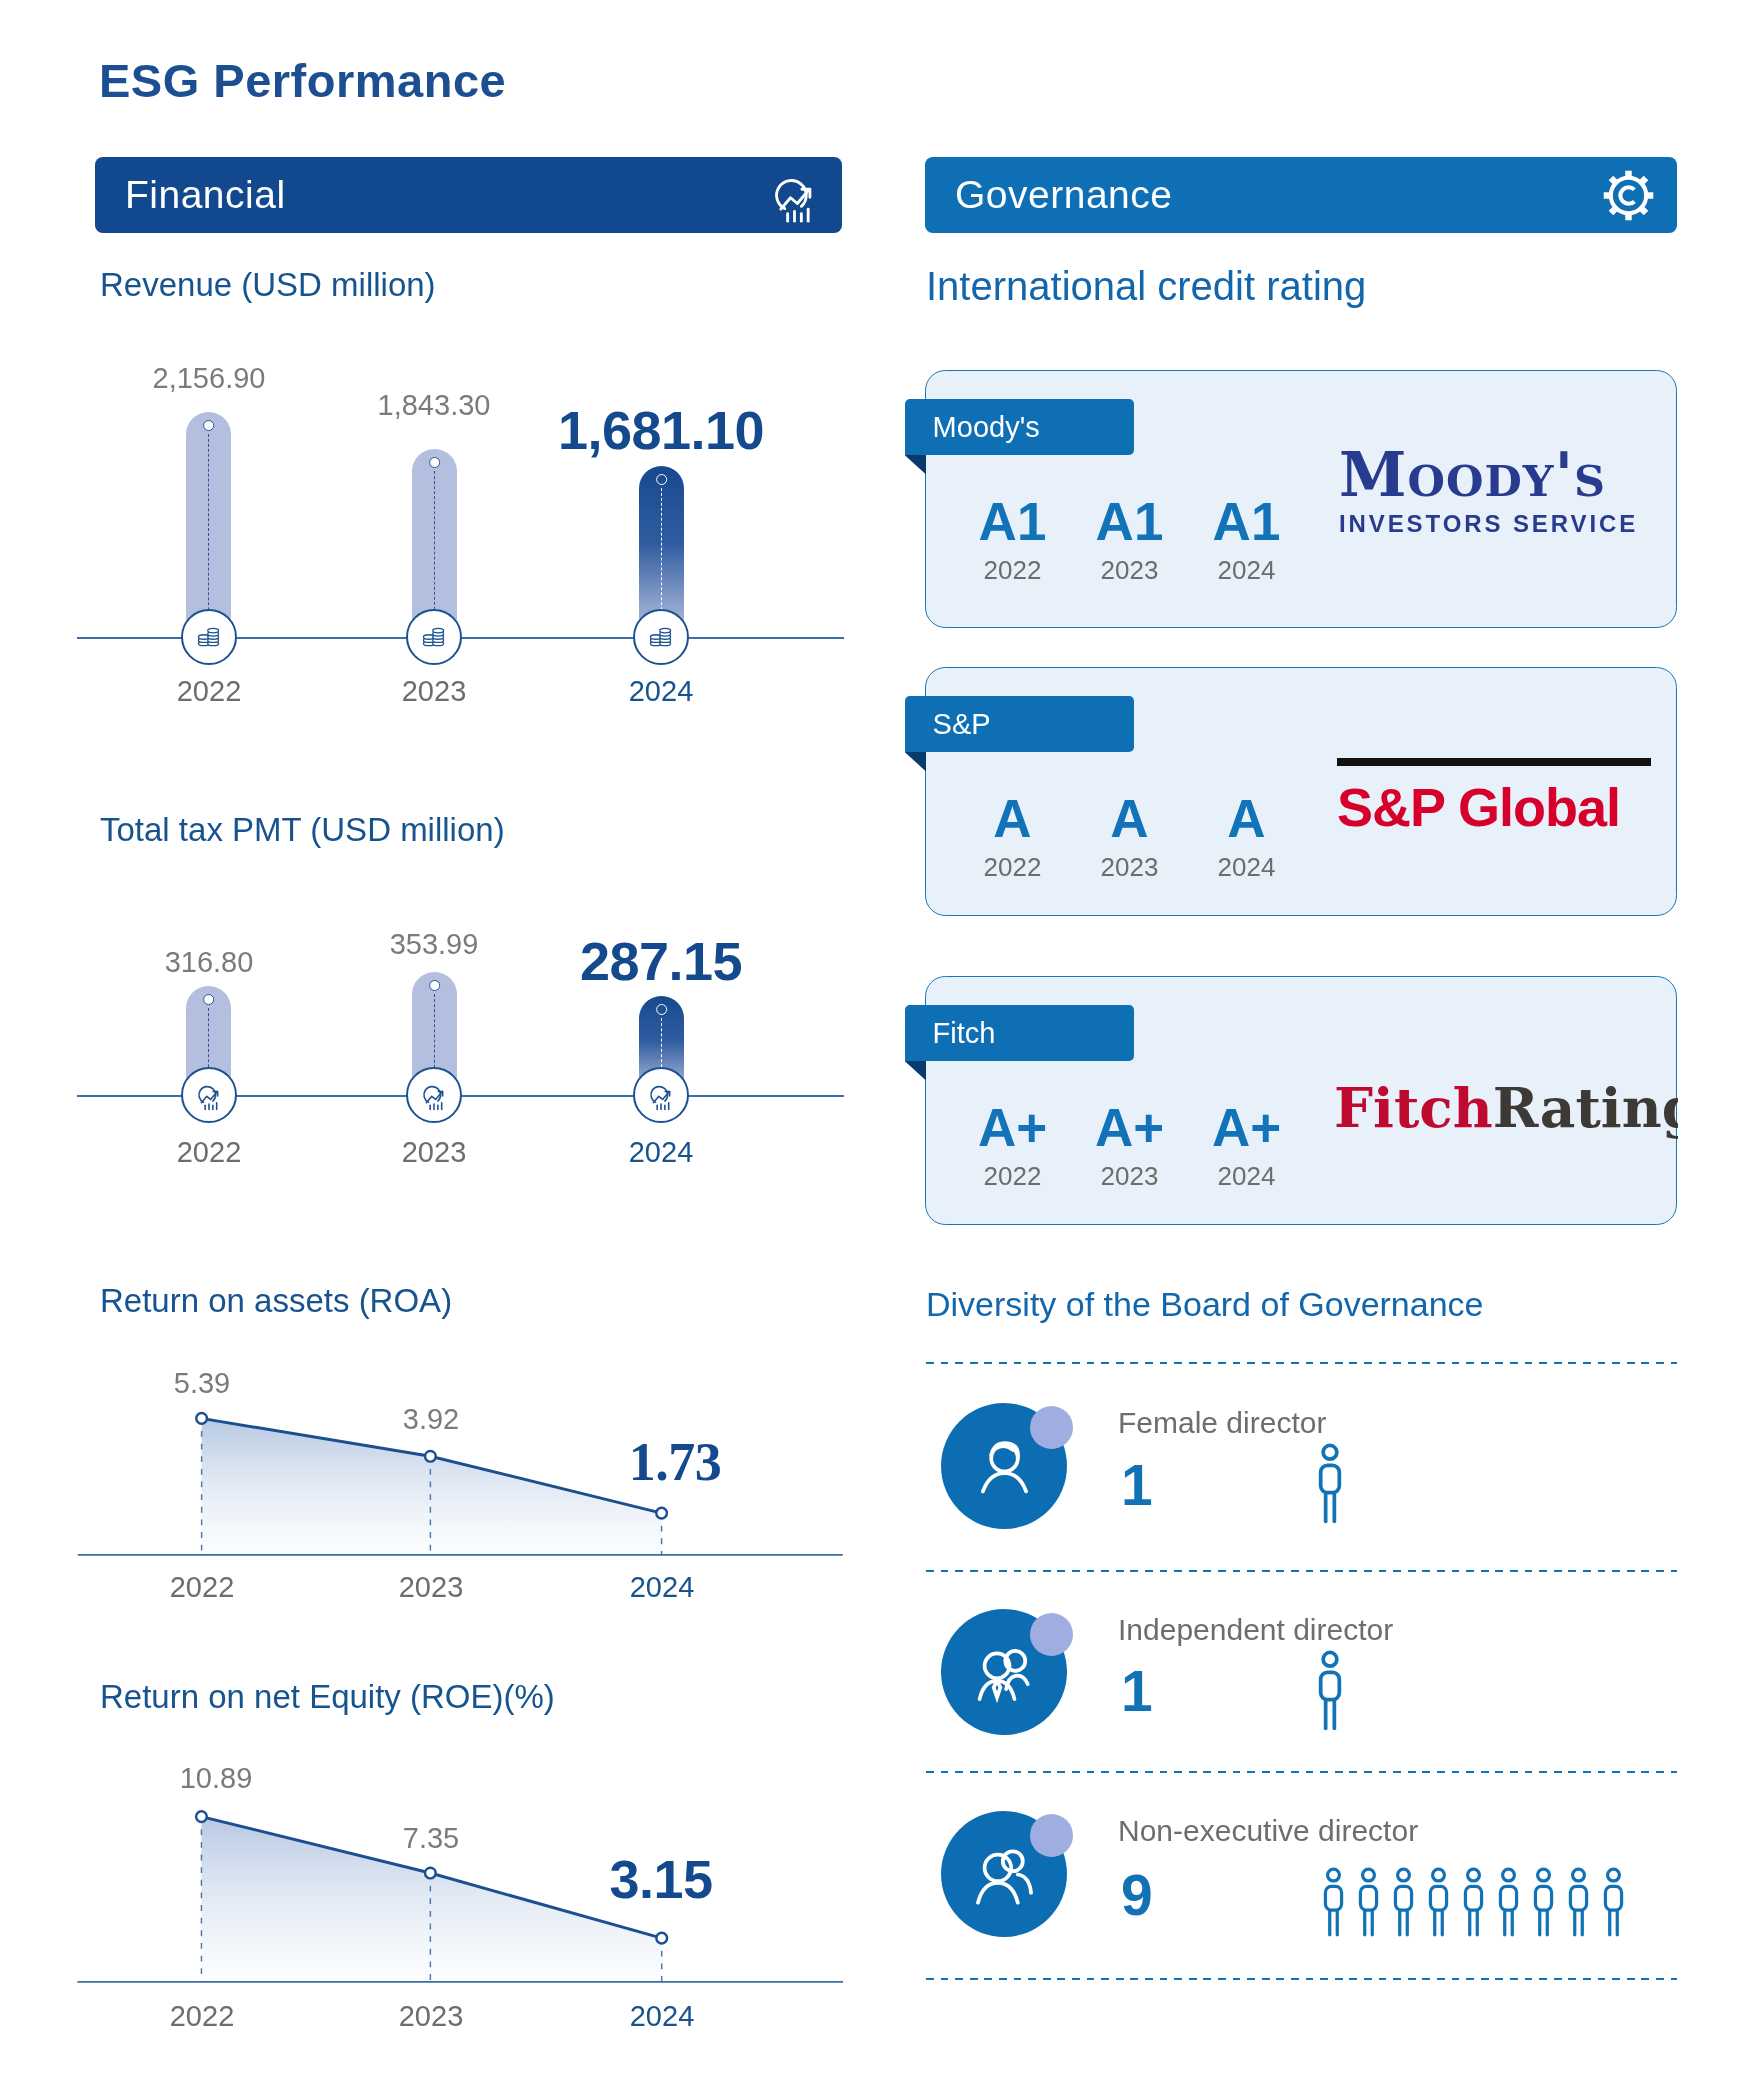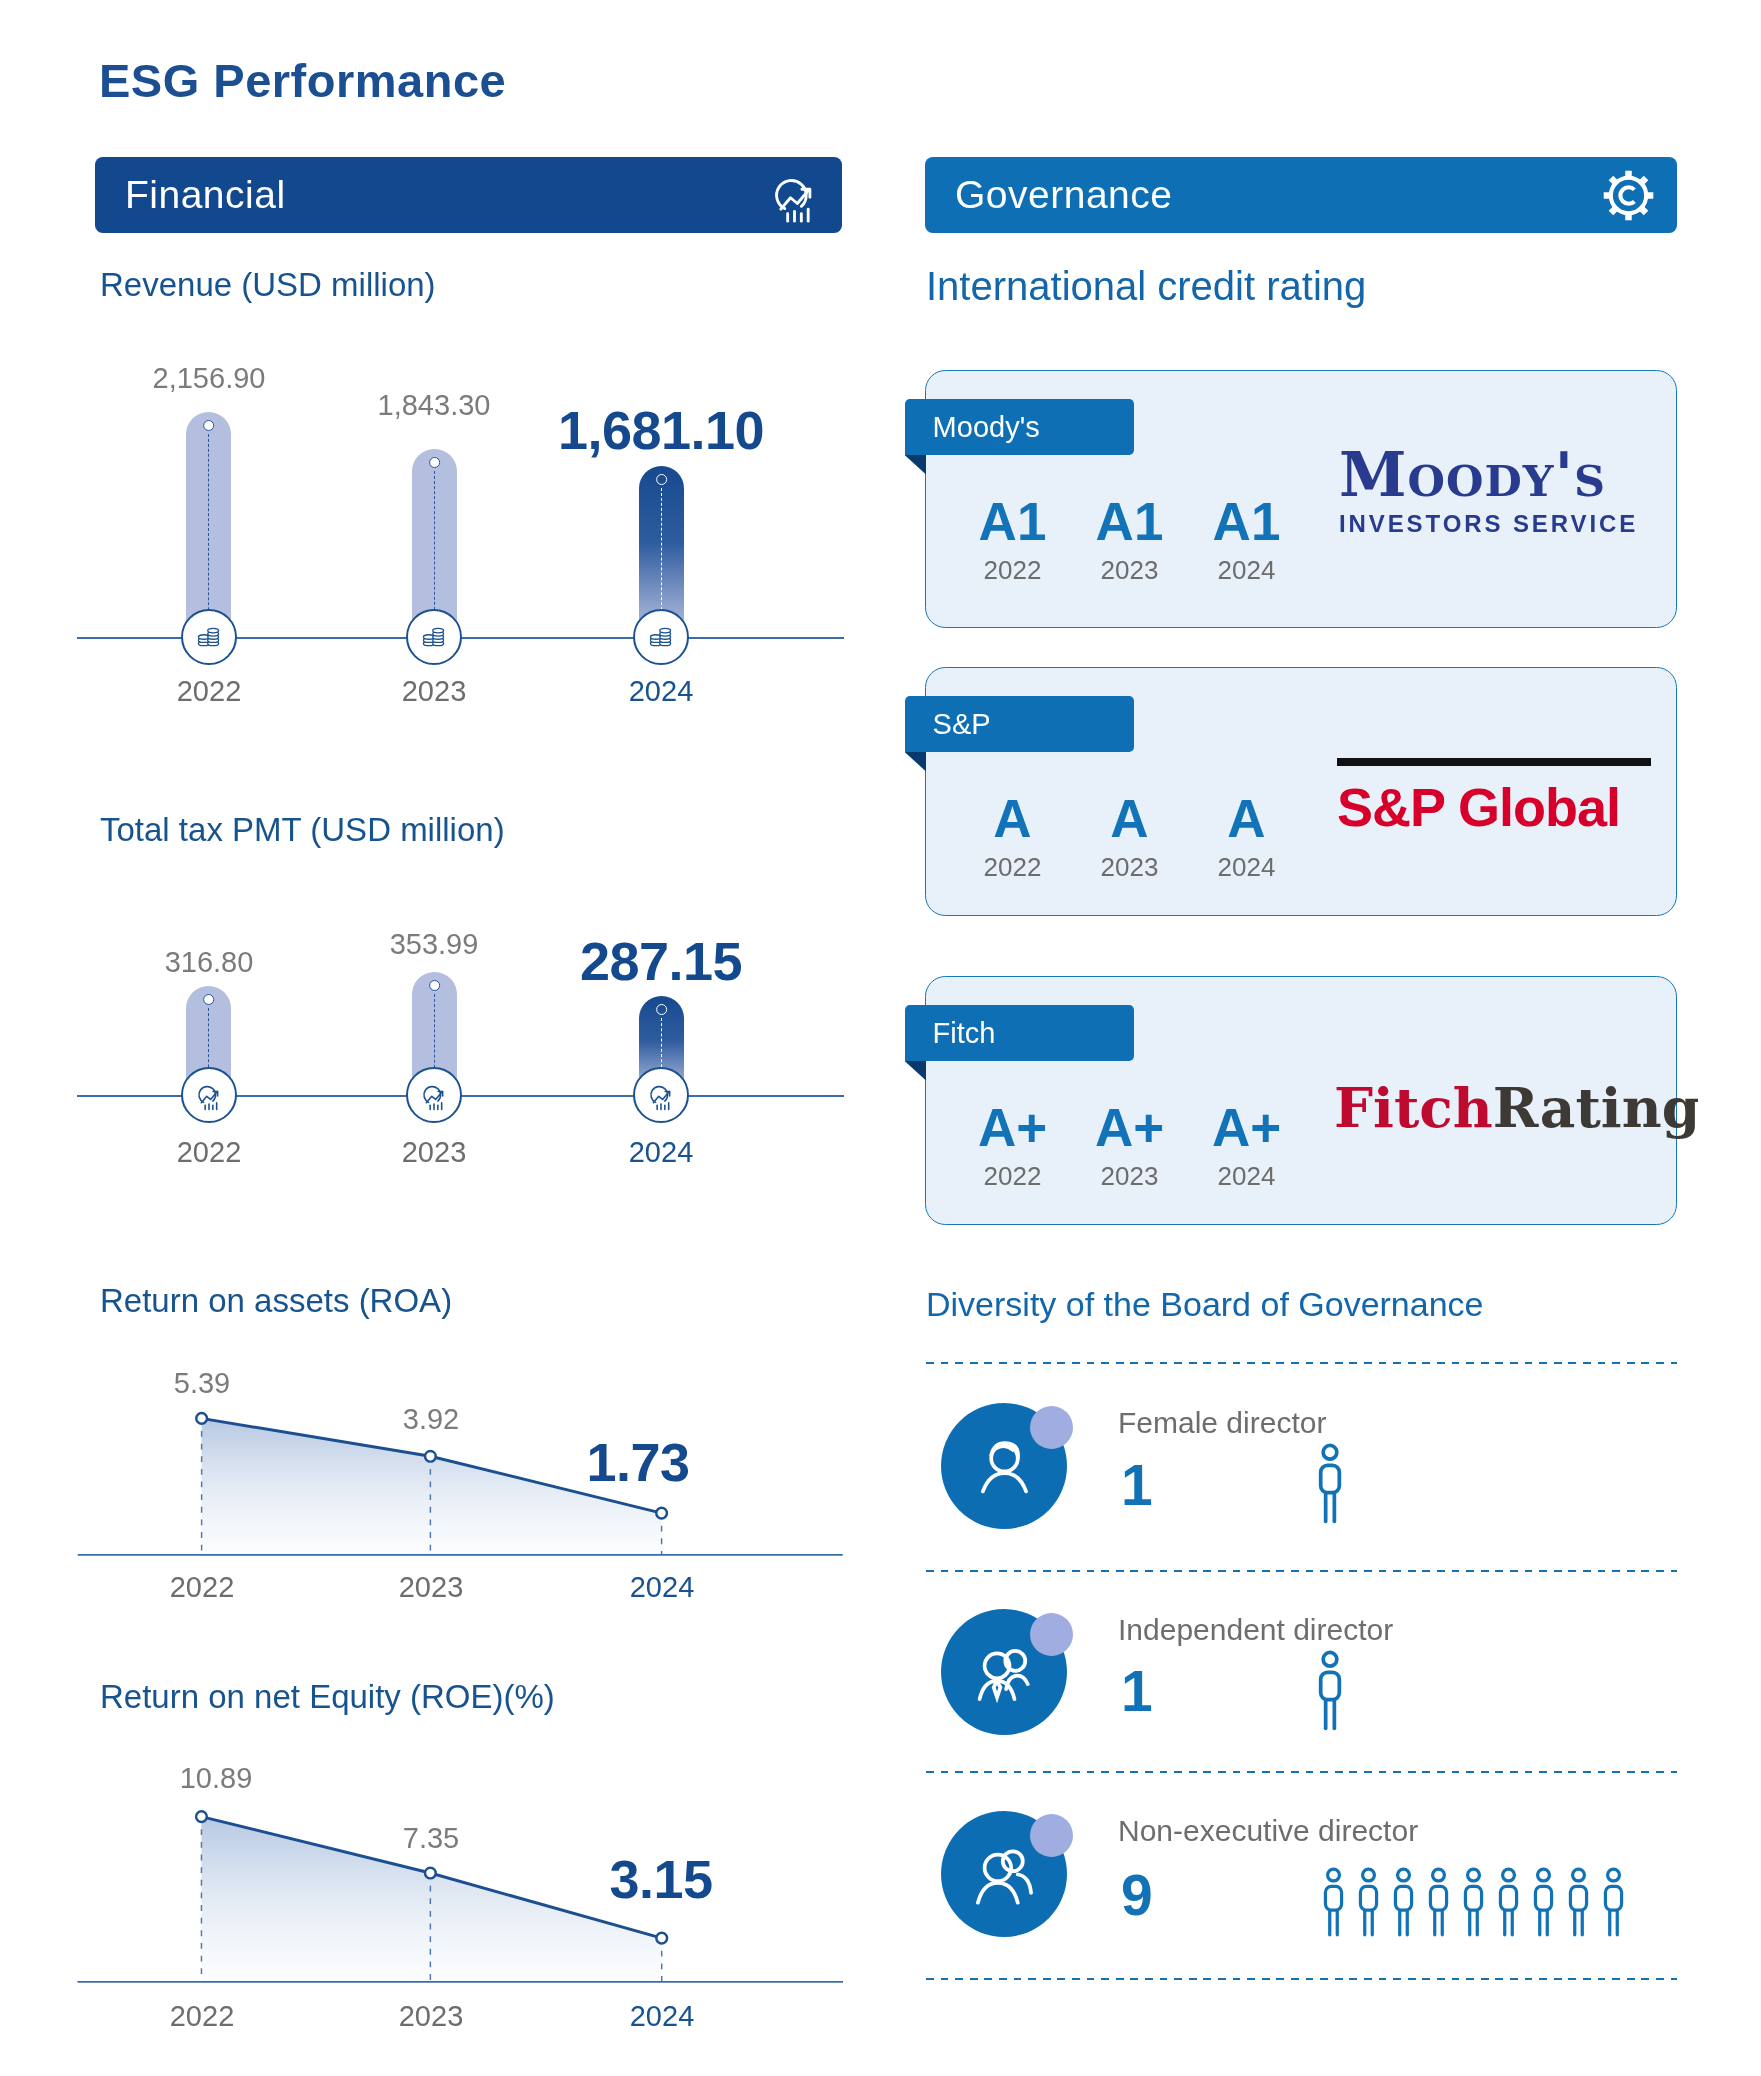--- a/index.html
+++ b/index.html
@@ -1,16 +1,16 @@
 <!DOCTYPE html>
 <html style="font-size:7.8px"><head>
 <meta charset="utf-8">
 <style>
   html,body{margin:0;padding:0;background:#fff;}
-  .canvas{position:relative;width:1678px;height:2077px;background:#ffffff;font-family:"Liberation Sans",sans-serif;overflow:hidden;padding-left:20px;}
+  .canvas{position:relative;width:1678px;height:2077px;background:#ffffff;font-family:"Liberation Sans",sans-serif;overflow:hidden;}
 
   .page-title{position:absolute;left:99px;top:53px;font-size:47px;font-weight:700;color:#1b4f91;letter-spacing:0.5px;}
 
   .hdr{position:absolute;height:76px;border-radius:7.8px;color:#fff;display:flex;align-items:center;justify-content:space-between;padding:0 19.4px 0 30px;box-sizing:border-box;}
   .hdr .hdr-label{font-size:39px;font-weight:400;letter-spacing:0.5px;}
   .hdr-financial{left:95px;top:157px;width:747px;background:#12498e;}
   .hdr-governance{left:925px;top:157px;width:752px;background:#0e6fb4;}
   .hdr svg{color:#ffffff;}
 
   .chart-title{position:absolute;font-size:33px;color:#17538f;white-space:nowrap;}
@@ -227,21 +227,21 @@
     <line x1="690" y1="155" x2="690" y2="358" stroke="#4a78b0" stroke-width="3" stroke-dasharray="12 14"></line>
     <line x1="1166" y1="272" x2="1166" y2="358" stroke="#4a78b0" stroke-width="3" stroke-dasharray="12 14"></line>
     <polyline points="219,77 690,155 1166,272" fill="none" stroke="#1b4f8f" stroke-width="6"></polyline>
     <line x1="-36" y1="358" x2="1539" y2="358" stroke="#3a6ea8" stroke-width="4"></line>
     <circle cx="219" cy="77" r="11" fill="#fff" stroke="#1b4f8f" stroke-width="5"></circle>
     <circle cx="690" cy="155" r="11" fill="#fff" stroke="#1b4f8f" stroke-width="5"></circle>
     <circle cx="1166" cy="272" r="11" fill="#fff" stroke="#1b4f8f" stroke-width="5"></circle>
   </svg>
   <div class="val-sm" style="left:202px;top:1367px;">5.39</div>
   <div class="val-sm" style="left:431px;top:1403px;">3.92</div>
-  <div class="val-big" style="left:638px;top:1431px;">1.73</div>
+  <div class="val-big" style="left:675px;top:1431px;font-family:Liberation Serif, serif;">1.73</div>
   <div class="year" style="left:202px;top:1571px;">2022</div>
   <div class="year" style="left:431px;top:1571px;">2023</div>
   <div class="year year-hl" style="left:662px;top:1571px;">2024</div>
 
   <div class="chart-title" style="left:100px;top:1678px;">Return on net Equity (ROE)(%)</div>
   <svg class="areachart" style="left:95px;top:1779px;" width="748" height="224" viewBox="0 0 1539 460">
     <defs>
       <linearGradient id="gradROE" x1="0" y1="0" x2="0" y2="1">
         <stop offset="0" stop-color="#b6c8e2"></stop>
           <stop offset="1" stop-color="#f4f8fc" stop-opacity="0.35"></stop>

